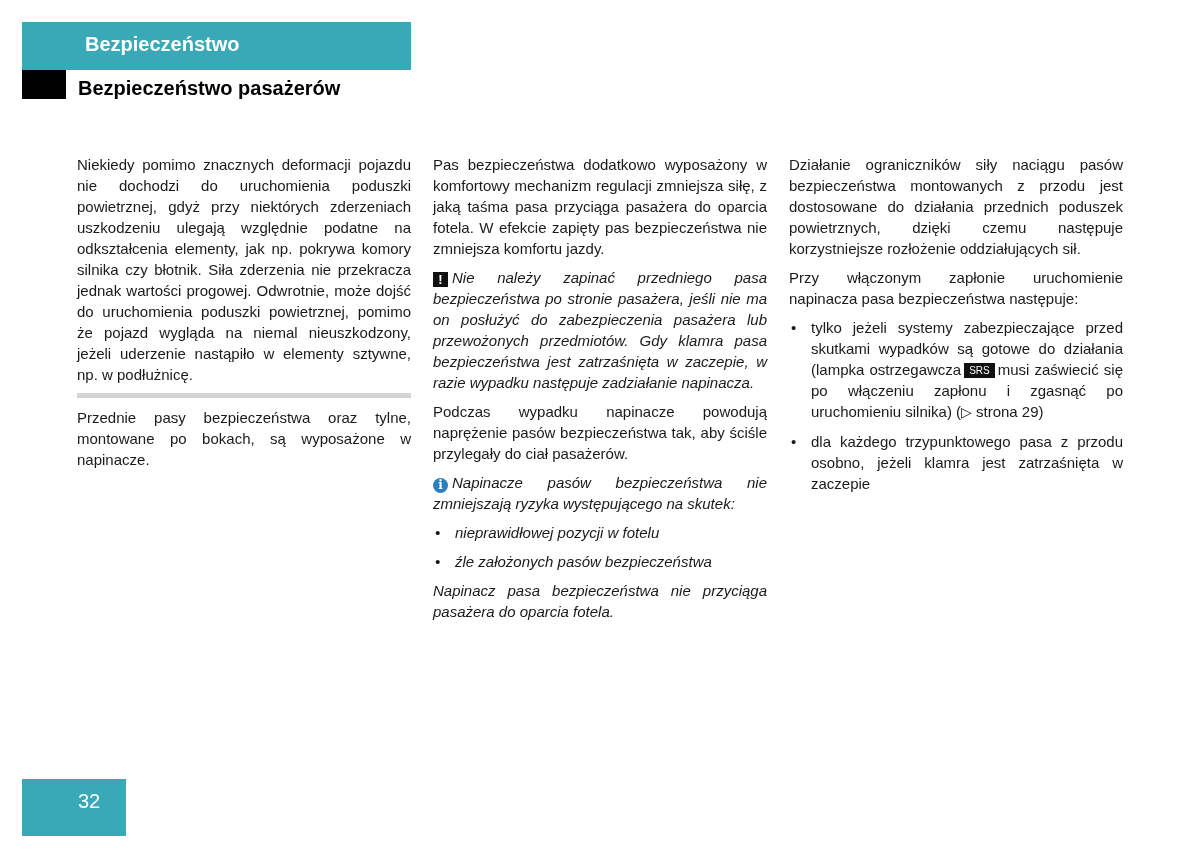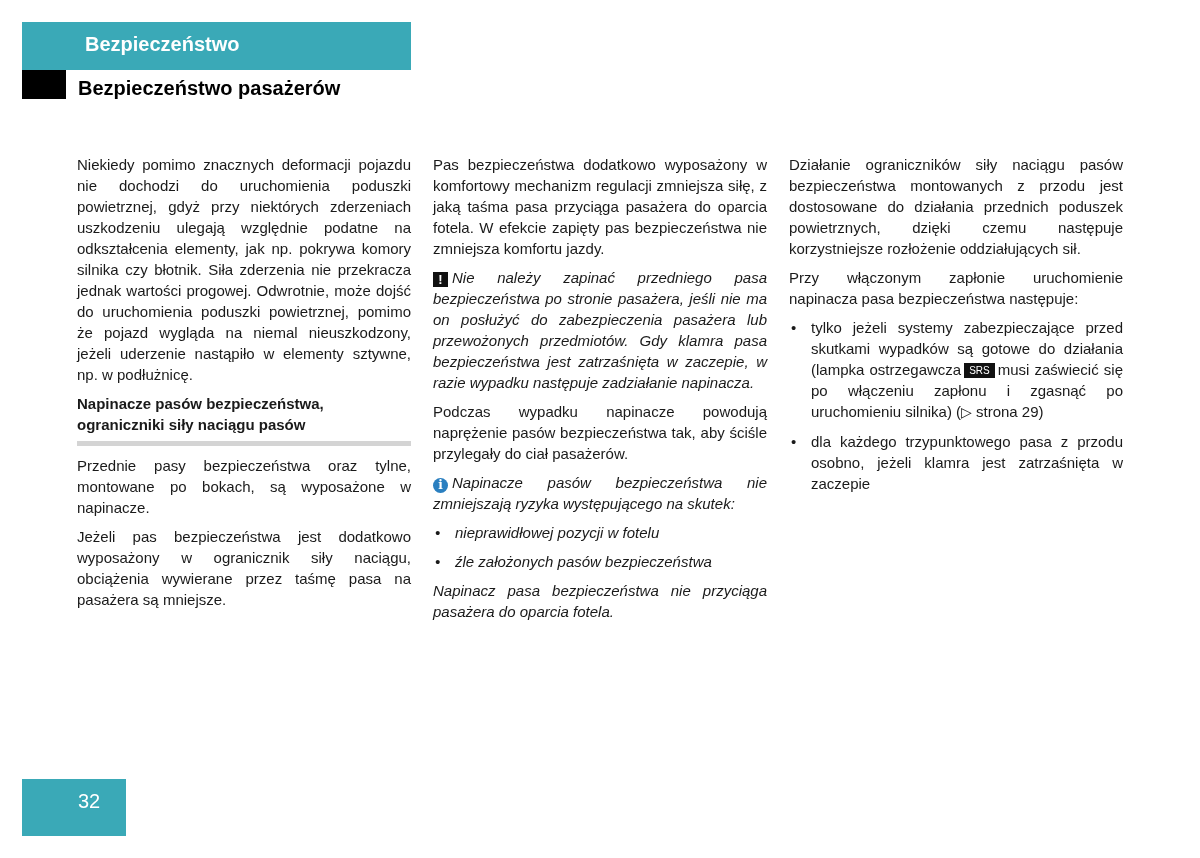--- a/index.html
+++ b/index.html
@@ -34,27 +34,22 @@
 </head>
 <body>
 
 <div class="header-bar"></div>
 <div class="header-title">Bezpieczeństwo</div>
 <div class="black-block"></div>
 <div class="sub-title">Bezpieczeństwo pasażerów</div>
 
 <div class="col col1">
   <p>Niekiedy pomimo znacznych deformacji pojazdu nie dochodzi do uruchomienia poduszki powietrznej, gdyż przy niektórych zderzeniach uszkodzeniu ulegają względnie podatne na odkształcenia elementy, jak np. pokrywa komory silnika czy błotnik. Siła zderzenia nie przekracza jednak wartości progowej. Odwrotnie, może dojść do uruchomienia poduszki powietrznej, pomimo że pojazd wygląda na niemal nieuszkodzony, jeżeli uderzenie nastąpiło w elementy sztywne, np. w podłużnicę.</p>
-  <div class="section-head">
-    <div>Napinacze pasów bezpieczeństwa,</div>
-    <div>ograniczniki siły naciągu pasów</div>
-  </div>
   <div class="section-rule"></div>
   <p>Przednie pasy bezpieczeństwa oraz tylne, montowane po bokach, są wyposażone w napinacze.</p>
-  <p>Jeżeli pas bezpieczeństwa jest dodatkowo wyposażony w ogranicznik siły naciągu, obciążenia wywierane przez taśmę pasa na pasażera są mniejsze.</p>
 </div>
 
 <div class="col col2">
   <p>Pas bezpieczeństwa dodatkowo wyposażony w komfortowy mechanizm regulacji zmniejsza siłę, z jaką taśma pasa przyciąga pasażera do oparcia fotela. W efekcie zapięty pas bezpieczeństwa nie zmniejsza komfortu jazdy.</p>
   <p class="it"><span class="warn-icon">!</span><span>Nie należy zapinać przedniego pasa bezpieczeństwa po stronie pasażera, jeśli nie ma on posłużyć do zabezpieczenia pasażera lub przewożonych przedmiotów. Gdy klamra pasa bezpieczeństwa jest zatrzaśnięta w zaczepie, w razie wypadku następuje zadziałanie napinacza.</span></p>
   <p>Podczas wypadku napinacze powodują naprężenie pasów bezpieczeństwa tak, aby ściśle przylegały do ciał pasażerów.</p>
   <p class="it"><span class="info-icon">i</span><span>Napinacze pasów bezpieczeństwa nie zmniejszają ryzyka występującego na skutek:</span></p>
   <ul class="bl it">
     <li>nieprawidłowej pozycji w fotelu</li>
     <li>źle założonych pasów bezpieczeństwa</li>

